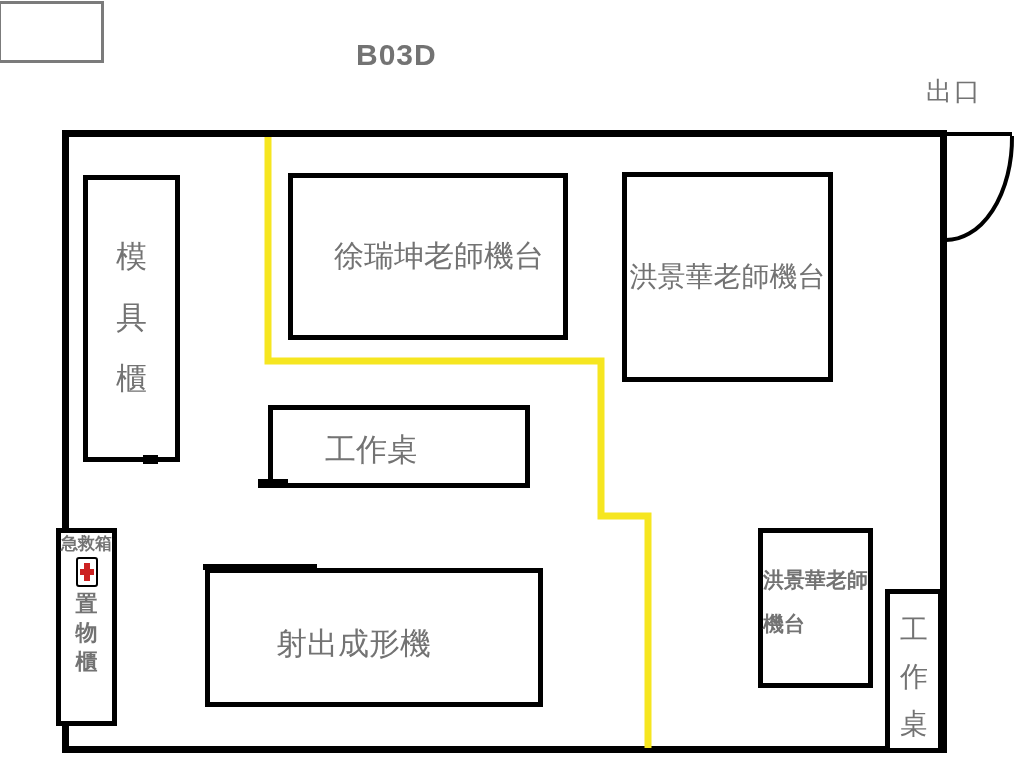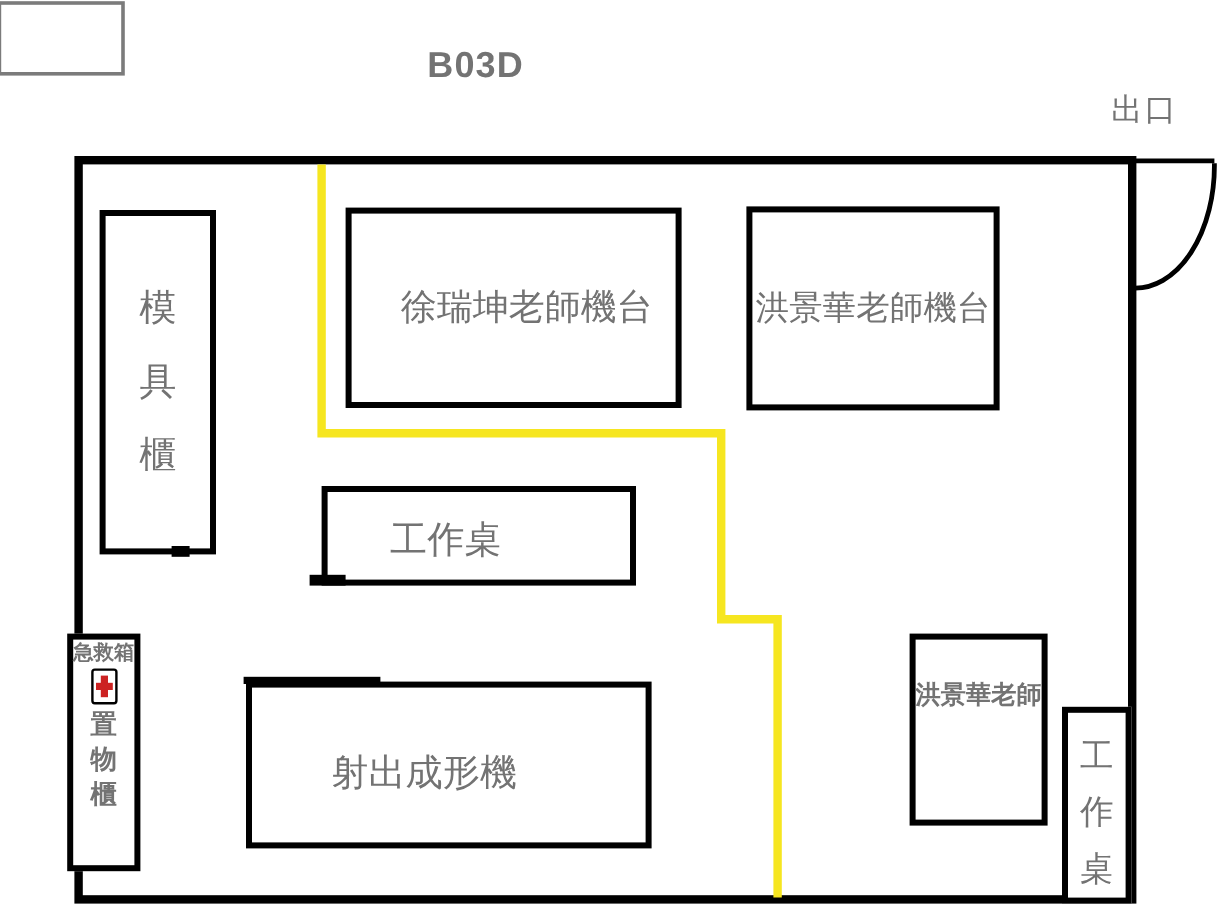--- a/index.html
+++ b/index.html
@@ -13,21 +13,21 @@
         border:7px solid var(--wall-black,#000);box-sizing:border-box;background:#fff;}
   svg.overlay{position:absolute;left:0;top:0;width:1024px;height:767px;pointer-events:none;}
   .route{stroke:var(--route-yellow,#f6e620);stroke-width:7;fill:none;}
   .door{stroke:var(--wall-black,#000);stroke-width:4;fill:none;}
   .box{position:absolute;border:5px solid var(--wall-black,#000);background:#fff;box-sizing:border-box;}
   .hlabel{display:flex;align-items:center;}
   .mold-cabinet{left:83px;top:175px;width:97px;height:287px;display:flex;flex-direction:column;
                 align-items:center;padding-top:60px;gap:27px;font-size:31px;line-height:34px;}
   .xu-machine{left:288px;top:173px;width:280px;height:167px;justify-content:center;
               font-size:30px;padding-right:18px;padding-left:40px;}
-  .hong-top{left:622px;top:172px;width:211px;height:170px;justify-content:center;
+  .hong-top{left:622px;top:172px;width:211px;height:210px;justify-content:center;
             font-size:28px;}
   .worktable-mid{left:268px;top:405px;width:262px;height:83px;font-size:31px;
                  padding-left:52px;padding-top:6px;}
   .injection{left:205px;top:568px;width:338px;height:139px;font-size:31px;
              padding-left:66px;padding-top:12px;}
   .hong-bottom{left:758px;top:528px;width:115px;height:160px;font-size:21px;
                padding:25px 0 0 0;line-height:44px;font-weight:bold;}
   .worktable-right{left:885px;top:589px;width:58px;height:164px;display:flex;flex-direction:column;
                    align-items:center;padding-top:20px;gap:16px;font-size:28px;line-height:31px;}
   .aid-storage{left:56px;top:528px;width:61px;height:198px;display:flex;flex-direction:column;
@@ -93,20 +93,21 @@
       <span>櫃</span>
     </span>
   </div>
 
   <div class="box hlabel injection">
     <span>射出成形機</span>
   </div>
 
   <div class="box hong-bottom">
     <div>洪景華老師</div>
+    <div>機台</div>
   </div>
 
   <div class="box worktable-right">
     <span>工</span>
     <span>作</span>
     <span>桌</span>
   </div>
 
   <div class="artifact a1"></div>
   <div class="artifact a2"></div>

